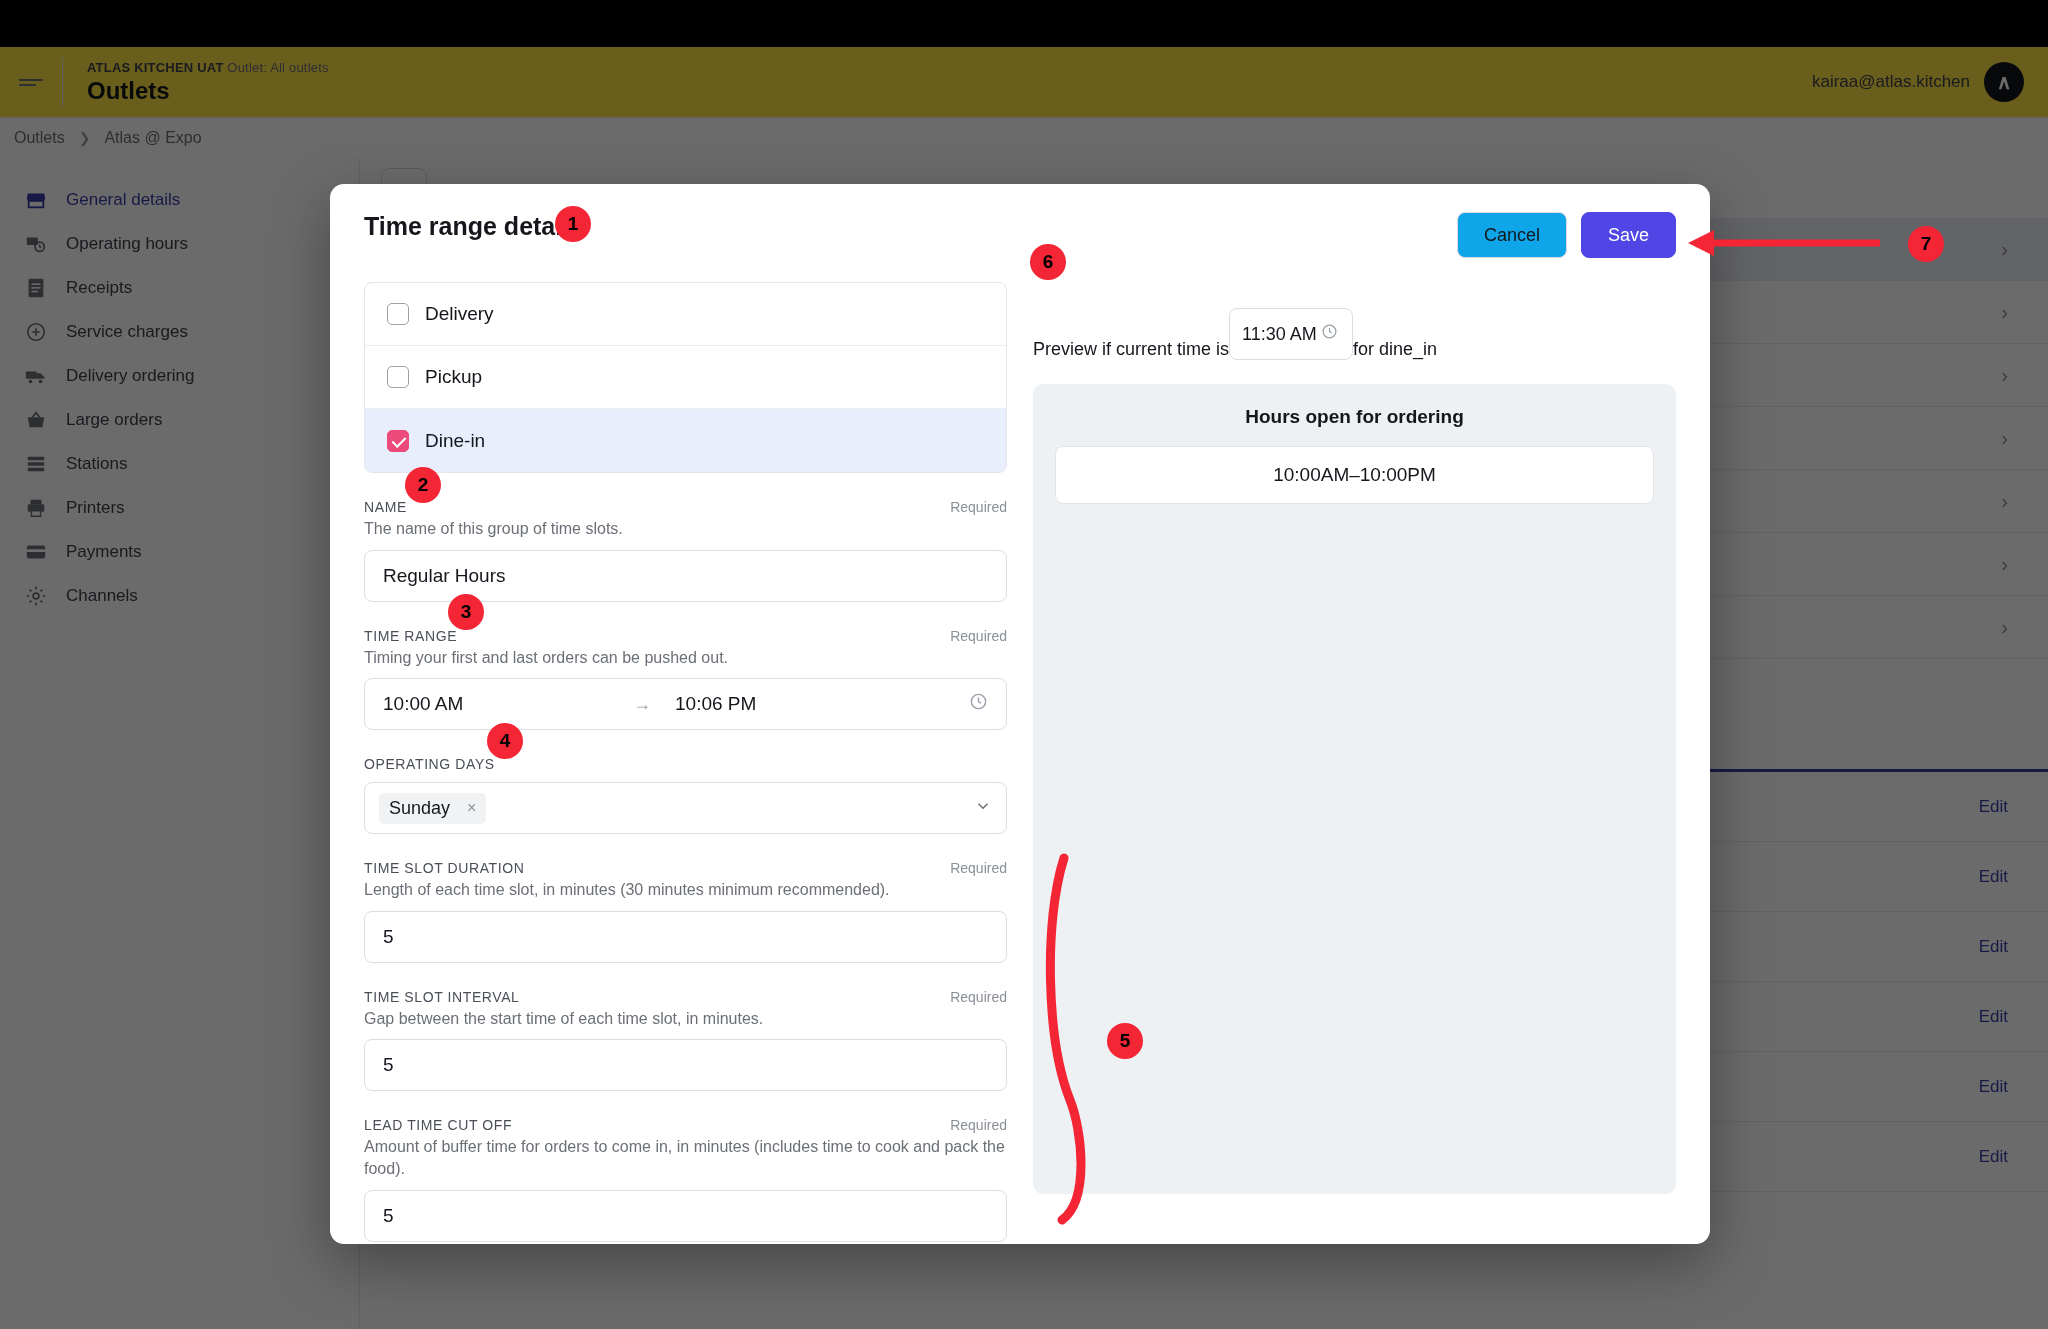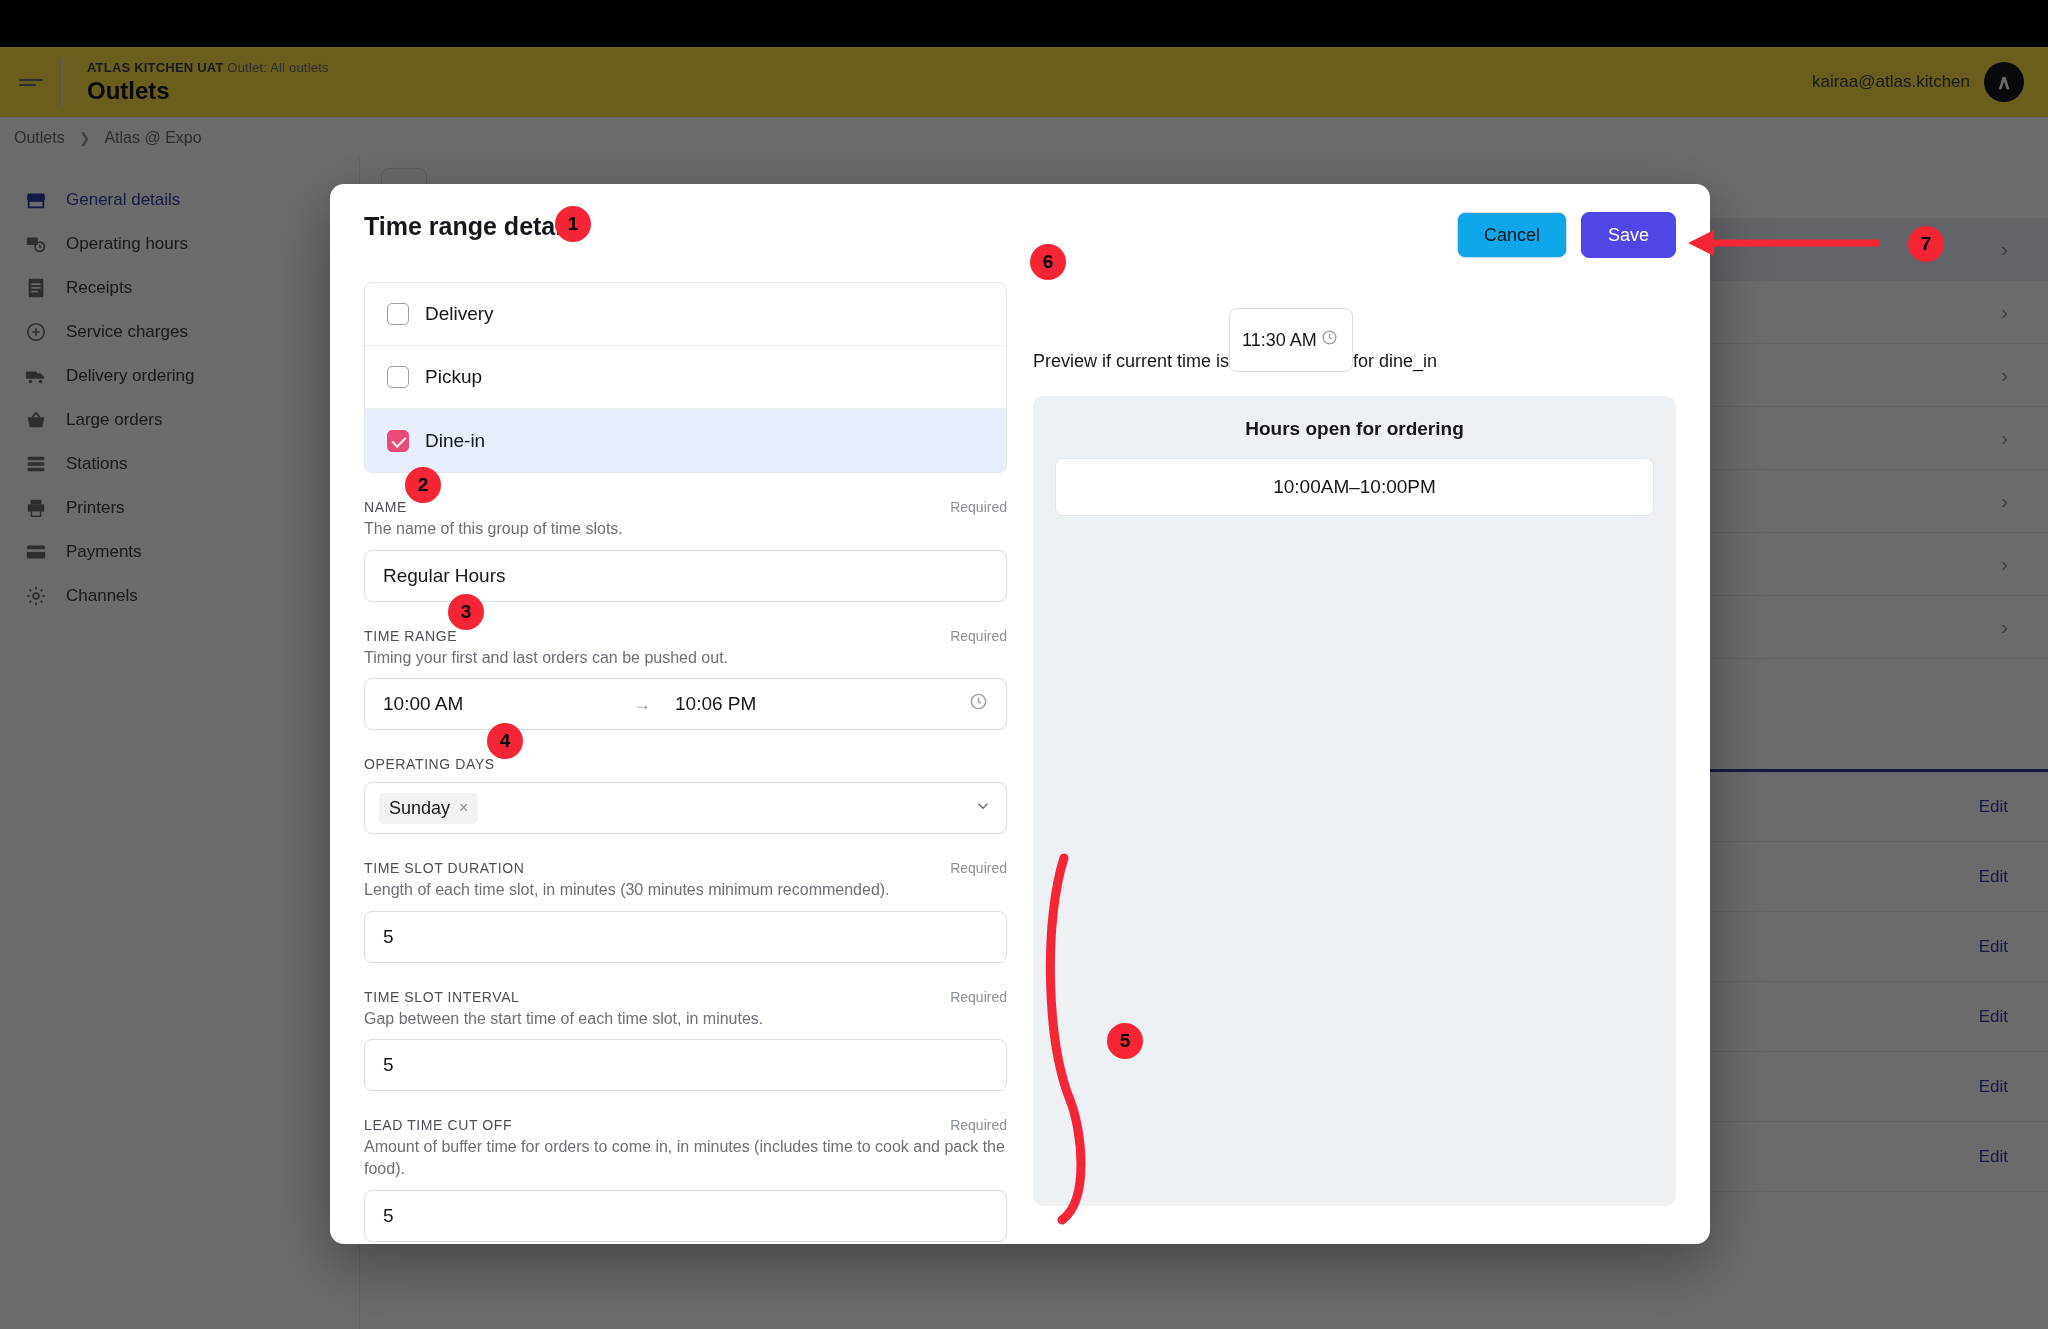--- a/index.html
+++ b/index.html
@@ -101,28 +101,28 @@
             background:#fff; display:flex; align-items:center; padding:0 18px;
             font-size:19px; color:#15171c; }
   .finput.range { justify-content:flex-start; }
   .range-left { width:250px; }
   .range-arrow { color:#9aa0a8; font-size:18px; }
   .range-right { margin-left:24px; }
   .clock { margin-left:auto; color:#9aa0a8; }
   .tagbox { margin-top:10px; min-height:52px; border:1px solid #dcdee2; border-radius:8px;
             display:flex; align-items:center; padding:0 14px; }
   .tag { background:#f1f2f4; border-radius:5px; padding:5px 10px; font-size:18px; color:#15171c;
-         display:flex; align-items:center; gap:9px; }
+         display:flex; align-items:center; gap:17px; }
   .tag .x { color:#8a8f98; font-size:16px; }
   .tag-chev { margin-left:auto; color:#6b6f76; font-size:16px; }
 
   
   .prev-row { display:flex; align-items:flex-end; gap:0; margin-top:36px; }
   .prev-text { font-size:18px; color:#15171c; }
-  .time-pill { width:124px; height:64px; border:1px solid #dcdee2; border-radius:8px; background:#fff;
+  .time-pill { width:124px; height:52px; border:1px solid #dcdee2; border-radius:8px; background:#fff;
                display:flex; align-items:center; padding:0 12px; font-size:18px; color:#15171c;
                overflow:hidden; white-space:nowrap; }
   .time-pill .clock { margin-left:4px; }
   .prev-panel { margin-top:24px; background:#eef1f3; border-radius:10px; height:810px; padding:22px; }
   .prev-panel-title { text-align:center; font-size:19px; font-weight:bold; color:#15171c; }
   .prev-slot { margin-top:18px; height:58px; background:#fff; border:1px solid #e3e5e9; border-radius:8px;
                display:flex; align-items:center; justify-content:center; font-size:19px; color:#15171c; }
 
   
   .ann { position:absolute; width:36px; height:36px; border-radius:50%; background:#f42534;

